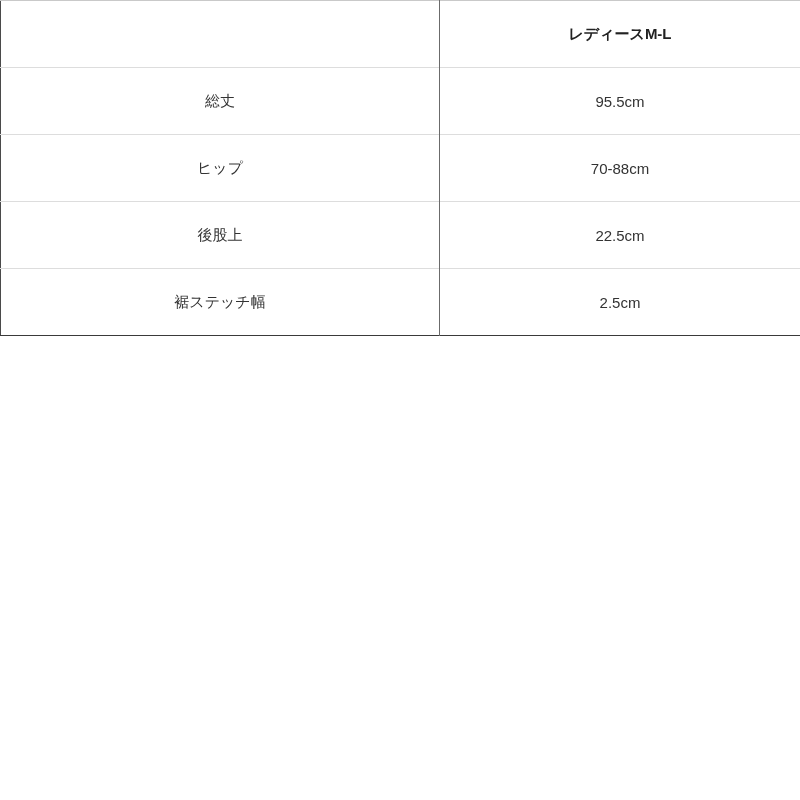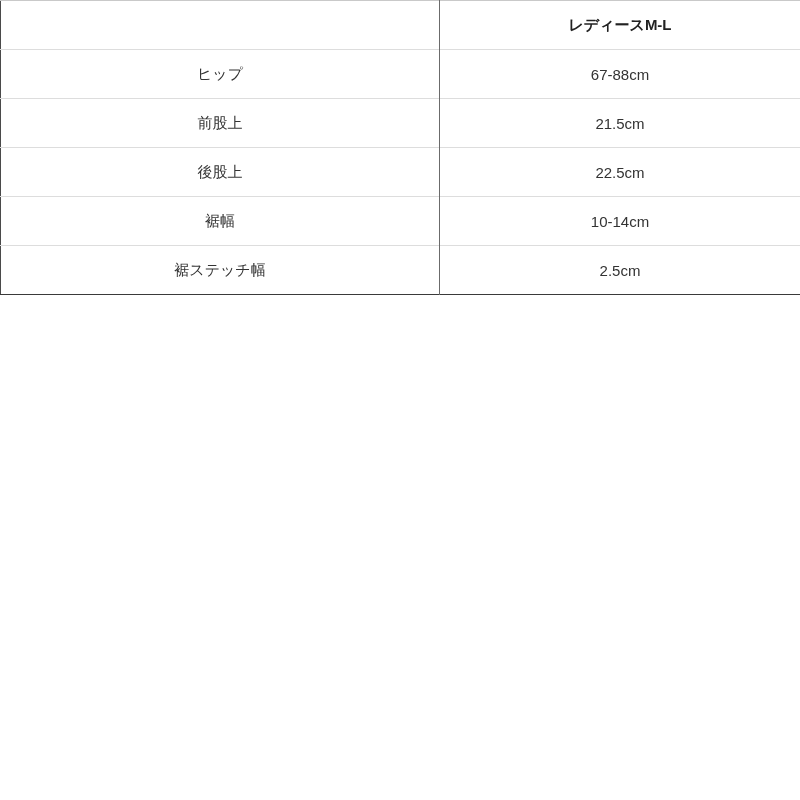--- a/index.html
+++ b/index.html
@@ -26,21 +26,21 @@
     color: #333333;
     font-size: 15px;
   }
   table.size-chart col.col-label { width: 439px; }
   table.size-chart col.col-value { width: 361px; }
   table.size-chart th,
   table.size-chart td {
     height: 48px;
     text-align: center;
     vertical-align: middle;
-    padding: 0 6px;
+    padding: 9px 6px;
     background: #ffffff;
   }
   
   table.size-chart tr + tr th,
   table.size-chart tr + tr td,
   table.size-chart tbody tr:first-child th,
   table.size-chart tbody tr:first-child td {
     border-top: 1px solid #dddddd;
   }
   
@@ -67,34 +67,30 @@
       <col class="col-value">
     </colgroup>
     <thead>
       <tr>
         <th></th>
         <th>レディースM-L</th>
       </tr>
     </thead>
     <tbody id="rows-container">
         <tr>
-          <td class="label-cell">ヒップ</td>
-          <td class="value-cell">67-88cm</td>
+          <td class="label-cell">総丈</td>
+          <td class="value-cell">95.5cm</td>
         </tr>
         <tr>
-          <td class="label-cell">前股上</td>
-          <td class="value-cell">21.5cm</td>
+          <td class="label-cell">ヒップ</td>
+          <td class="value-cell">70-88cm</td>
         </tr>
         <tr>
           <td class="label-cell">後股上</td>
           <td class="value-cell">22.5cm</td>
-        </tr>
-        <tr>
-          <td class="label-cell">裾幅</td>
-          <td class="value-cell">10-14cm</td>
         </tr>
         <tr>
           <td class="label-cell">裾ステッチ幅</td>
           <td class="value-cell">2.5cm</td>
         </tr>
       </tbody>
   </table>
 </div>
 
 </body></html>

